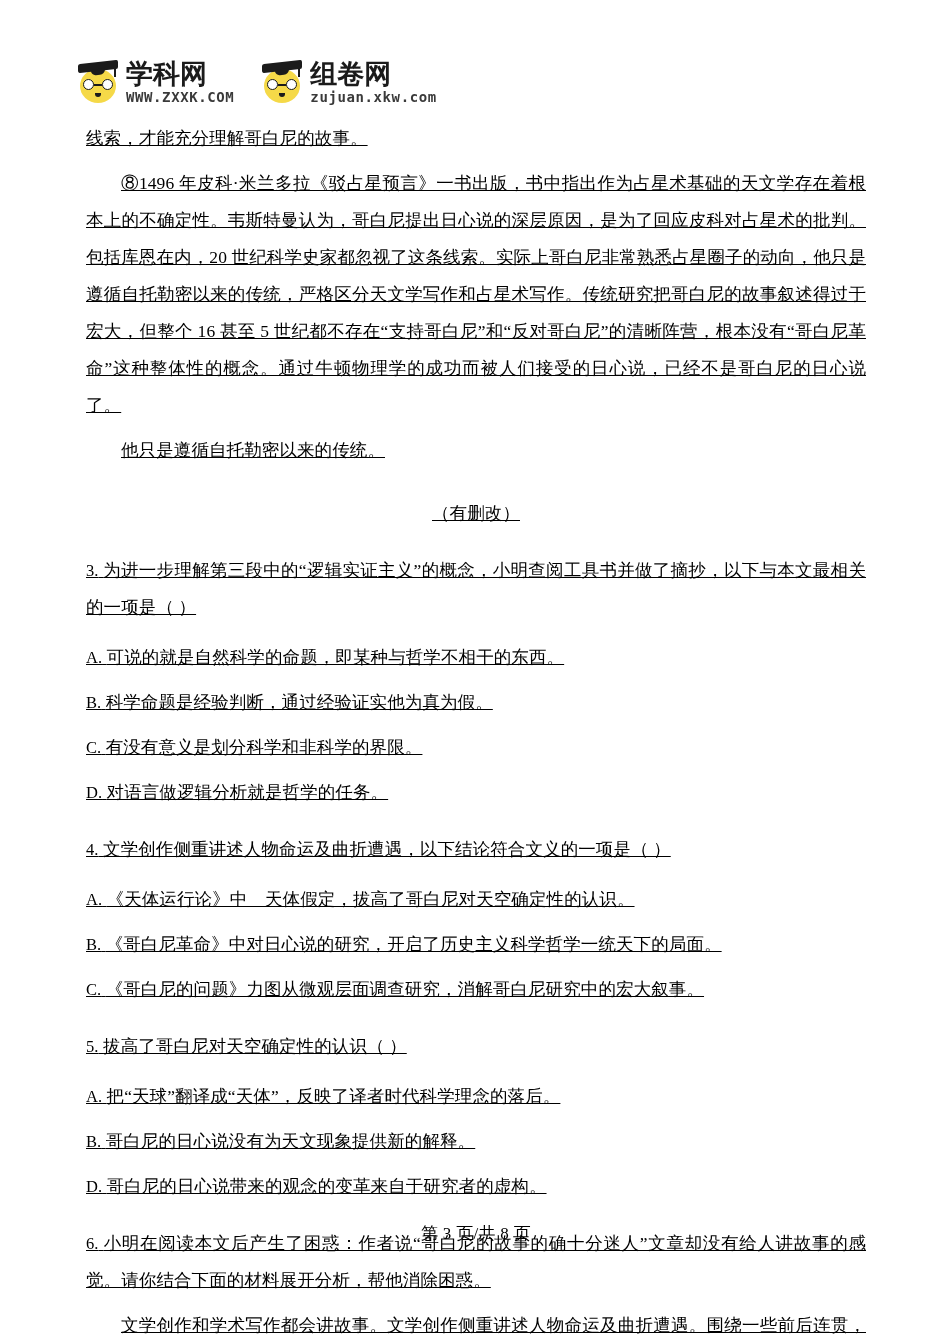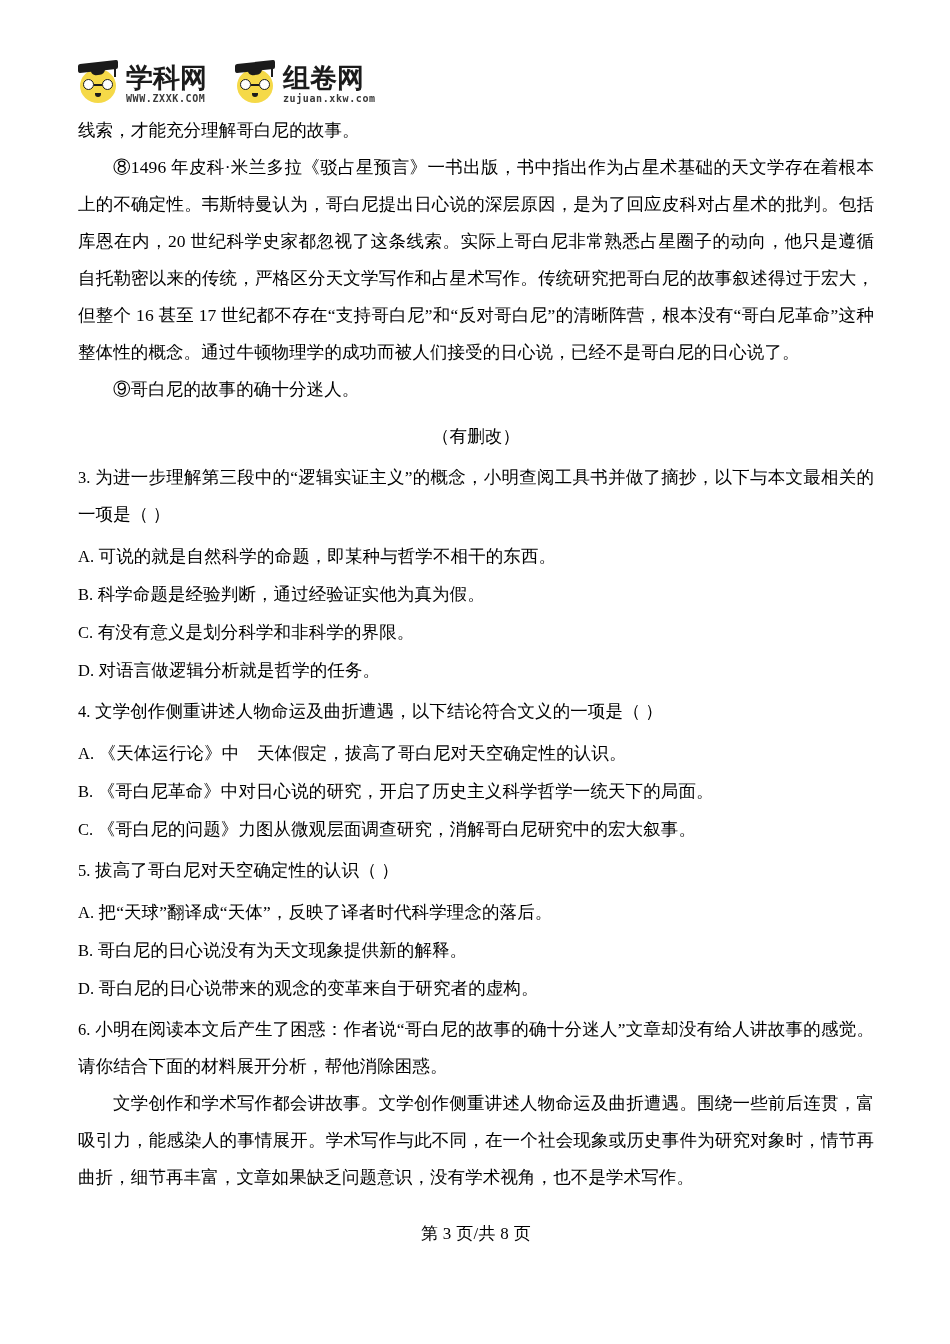--- a/index.html
+++ b/index.html
@@ -127,40 +127,41 @@
   .logo-cn {
     font-family: "DejaVu Sans", "Liberation Sans", sans-serif;
     font-weight: bold;
     font-size: 27px;
     letter-spacing: 0px;
     color: #1b1b1b;
   }
   .logo-url {
     font-family: "DejaVu Sans Mono", "Liberation Mono", monospace;
     font-weight: bold;
-    font-size: 10px;
+    font-size: 14px;
     letter-spacing: 0.6px;
     color: #3a3a3a;
     margin-top: 3px;
   }
 
   
   .content {
     position: absolute;
     left: 78px;
     top: 112px;
     width: 796px;
   }
   p {
-    margin: 0;
+    margin: 8px;
     font-size: 17.5px;
     line-height: 37px;
     text-align: justify;
     text-justify: inter-ideograph;
     letter-spacing: 0.1px;
+    text-decoration: underline;
   }
   p.para {
     text-indent: 2em;
   }
   p.flush {
     text-indent: 0;
   }
   p.opt {
     text-indent: 0;
     margin-top: 1px;
@@ -235,23 +236,23 @@
         <div class="logo-url">zujuan.xkw.com</div>
       </div>
     </div>
 
   </div>
 
   <div class="content">
 
     <p class="flush">线索，才能充分理解哥白尼的故事。</p>
 
-    <p class="para">⑧1496 年皮科·米兰多拉《驳占星预言》一书出版，书中指出作为占星术基础的天文学存在着根本上的不确定性。韦斯特曼认为，哥白尼提出日心说的深层原因，是为了回应皮科对占星术的批判。包括库恩在内，20 世纪科学史家都忽视了这条线索。实际上哥白尼非常熟悉占星圈子的动向，他只是遵循自托勒密以来的传统，严格区分天文学写作和占星术写作。传统研究把哥白尼的故事叙述得过于宏大，但整个 16 甚至 17 世纪都不存在“支持哥白尼”和“反对哥白尼”的清晰阵营，根本没有“哥白尼革命”这种整体性的概念。通过牛顿物理学的成功而被人们接受的日心说，已经不是哥白尼的日心说了。</p>
-
-    <p class="para">⑨哥白尼的故事的确十分迷人。</p>
+    <p class="para">⑧1496 年皮科·米兰多拉《驳占星预言》一书出版，书中指出作为占星术基础的天文学存在着根本上的不确定性。韦斯特曼认为，哥白尼提出日心说的深层原因，是为了回应皮科对占星术的批判。包括库恩在内，20 世纪科学史家都忽视了这条线索。实际上哥白尼非常熟悉占星圈子的动向，他只是遵循自托勒密以来的传统，严格区分天文学写作和占星术写作。传统研究把哥白尼的故事叙述得过于宏大，但整个 16 甚至 5 世纪都不存在“支持哥白尼”和“反对哥白尼”的清晰阵营，根本没有“哥白尼革命”这种整体性的概念。通过牛顿物理学的成功而被人们接受的日心说，已经不是哥白尼的日心说了。</p>
+
+    <p class="para">他只是遵循自托勒密以来的传统。</p>
 
     <div class="sp-md"></div>
 
     <p class="right">（有删改）</p>
 
     <div class="sp-sm"></div>
 
     <p class="flush"><span class="qnum">3.</span> <span>为进一步理解第三段中的“逻辑实证主义”的概念，小明查阅工具书并做了摘抄，以下与本文最相关的一项是（    ）</span></p>
     <div class="sp-sm"></div>
     <p class="opt"><span class="optlabel">A.</span> <span>可说的就是自然科学的命题，即某种与哲学不相干的东西。</span></p>

